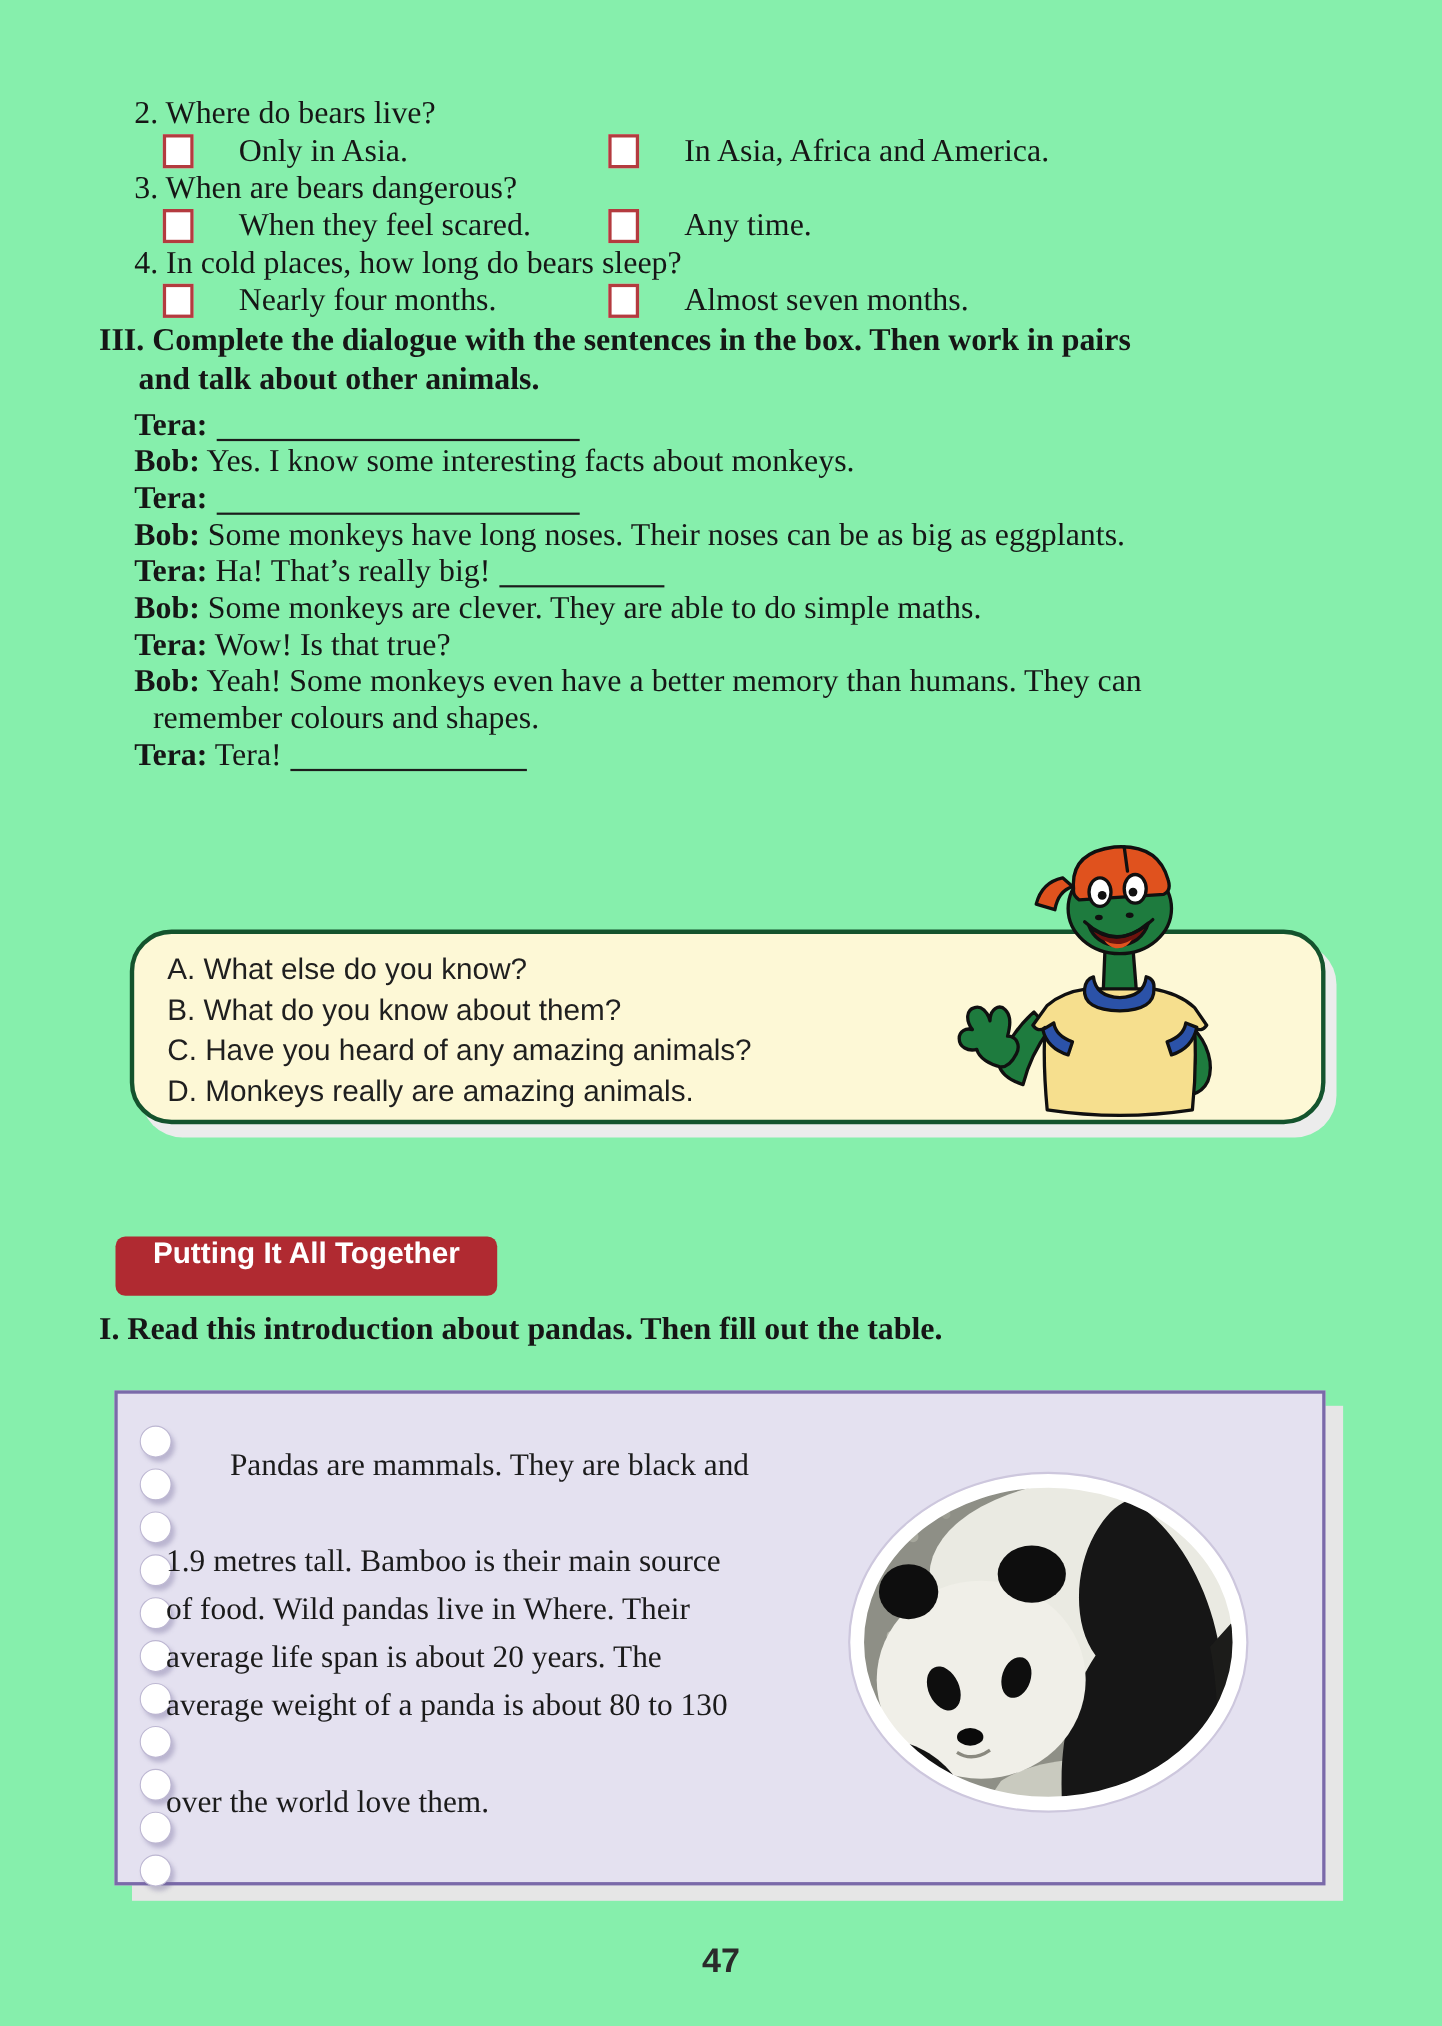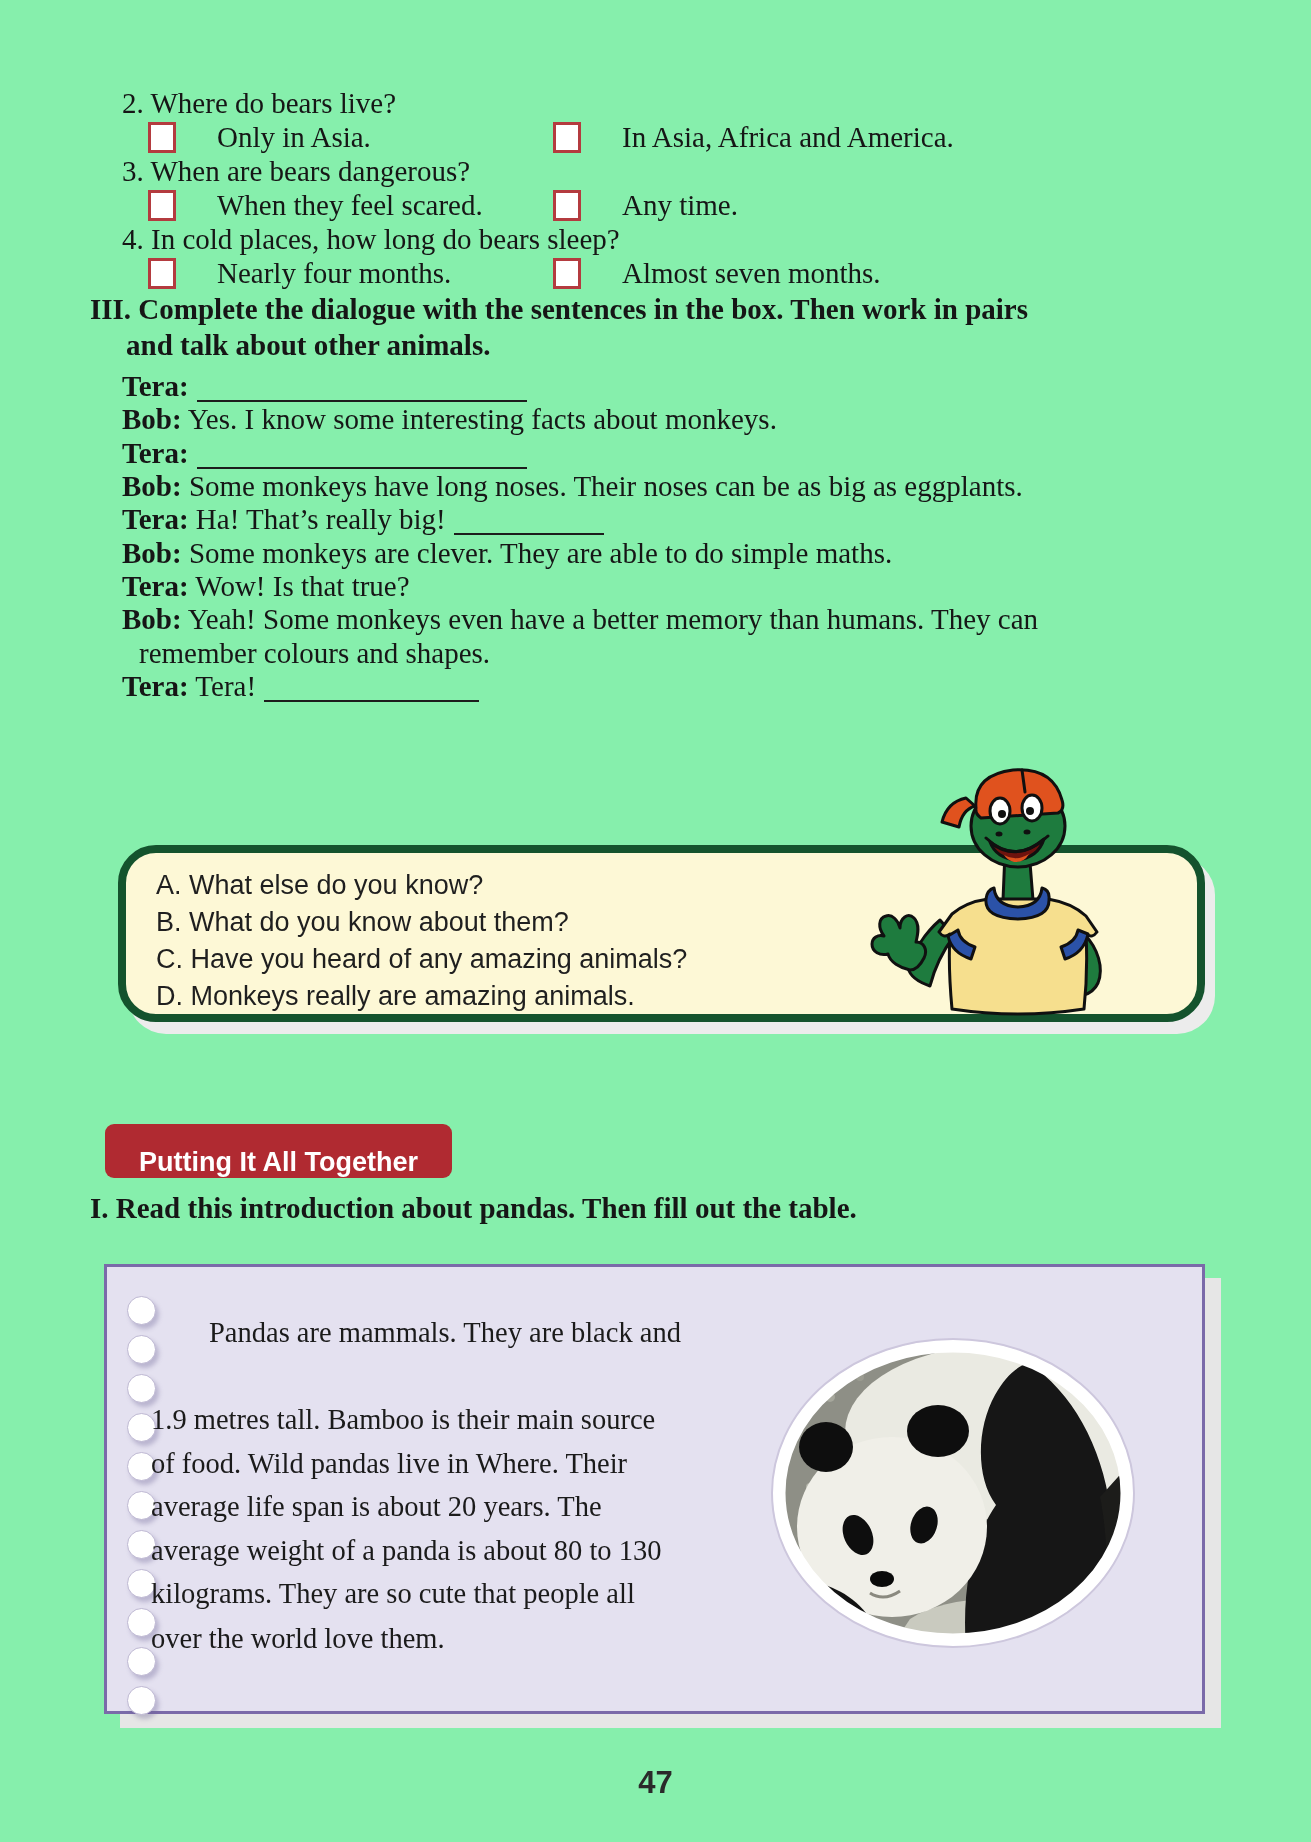--- a/index.html
+++ b/index.html
@@ -16,27 +16,27 @@
   .h3line{position:absolute;font-weight:bold;font-size:29px;white-space:nowrap;}
 
   
   .dlg{position:absolute;left:122px;font-size:29px;line-height:33px;white-space:nowrap;}
   .dlg b{font-weight:bold;}
   .blank{display:inline-block;border-bottom:2px solid #1c1c1c;height:24px;margin-left:8px;vertical-align:-6px;}
   .w330{width:330px;} .w150{width:150px;} .w215{width:215px;}
 
   
   .ybox{position:absolute;left:118px;top:845px;width:1087px;height:177px;background:#FDF8D6;
-        border:8px solid #14532d;border-radius:38px;box-shadow:10px 12px 0 #ececec;box-sizing:border-box;}
+        border:4px solid #14532d;border-radius:38px;box-shadow:10px 12px 0 #ececec;box-sizing:border-box;}
   .ybox .opts{position:absolute;left:30px;top:14px;font-family:"Liberation Sans","DejaVu Sans",sans-serif;
         font-size:27px;line-height:37px;color:#1f1f1f;}
 
   
   .banner{position:absolute;left:105px;top:1124px;width:347px;height:54px;background:#B02A31;border-radius:9px;
-        display:flex;align-items:flex-end;justify-content:center;color:#ffffff;
+        display:flex;align-items:flex-start;justify-content:center;color:#ffffff;
         font-family:"Liberation Sans","DejaVu Sans",sans-serif;font-weight:bold;font-size:27px;}
 
   .h1read{position:absolute;left:90px;top:1192px;font-weight:bold;font-size:29px;white-space:nowrap;}
 
   
   .pbox{position:absolute;left:104px;top:1264px;width:1101px;height:450px;background:#E4E1F0;
         border:3px solid #7A6AA9;box-shadow:16px 14px 0 #e6e6e6;box-sizing:border-box;}
   .hole{position:absolute;left:20px;width:27px;height:27px;border-radius:50%;background:#ffffff;
         border:1px solid #BDB7D2;box-shadow:3px 4px 4px rgba(110,100,150,0.35);}
   .pline{position:absolute;left:44px;font-size:28.5px;line-height:43.5px;white-space:nowrap;color:#1b1b1b;}
@@ -189,21 +189,20 @@
     <div class="hole" style="top:302px"></div>
     <div class="hole" style="top:341px"></div>
     <div class="hole" style="top:380px"></div>
     <div class="hole" style="top:419px"></div>
 
     <div class="pline indent" style="top:44px">Pandas are mammals. They are black and</div>
     <div class="pline" style="top:131px">1.9 metres tall. Bamboo is their main source</div>
     <div class="pline" style="top:174.5px">of food. Wild pandas live in Where. Their</div>
     <div class="pline" style="top:218px">average life span is about 20 years. The</div>
     <div class="pline" style="top:261.5px">average weight of a panda is about 80 to 130</div>
-    <div class="pline" style="top:305px">kilograms. They are so cute that people all</div>
     <div class="pline" style="top:350px">over the world love them.</div>
   </div>
 
   <svg class="oval" viewBox="0 0 366 312" aria-hidden="true">
     <defs>
       <clipPath id="ovalclip">
           <ellipse cx="183" cy="156" rx="176" ry="149"></ellipse>
         </clipPath>
     </defs>
     <g clip-path="url(#ovalclip)">

